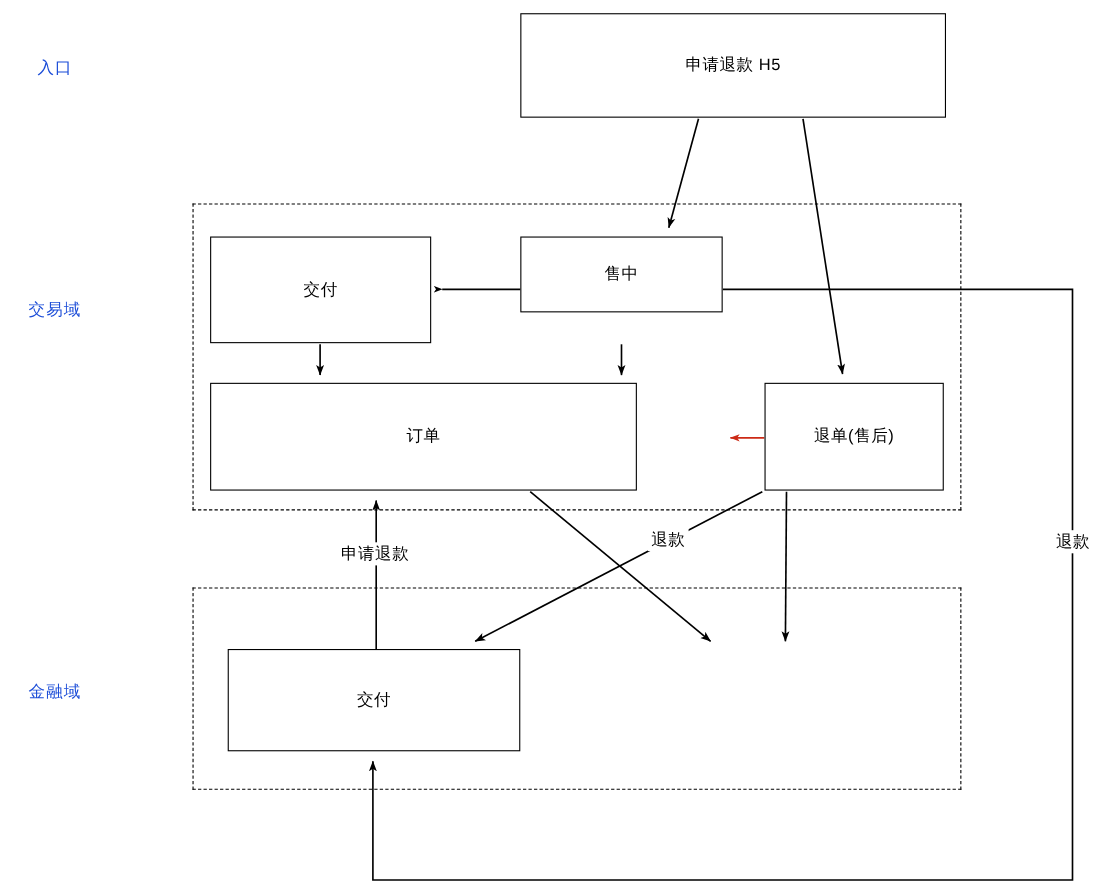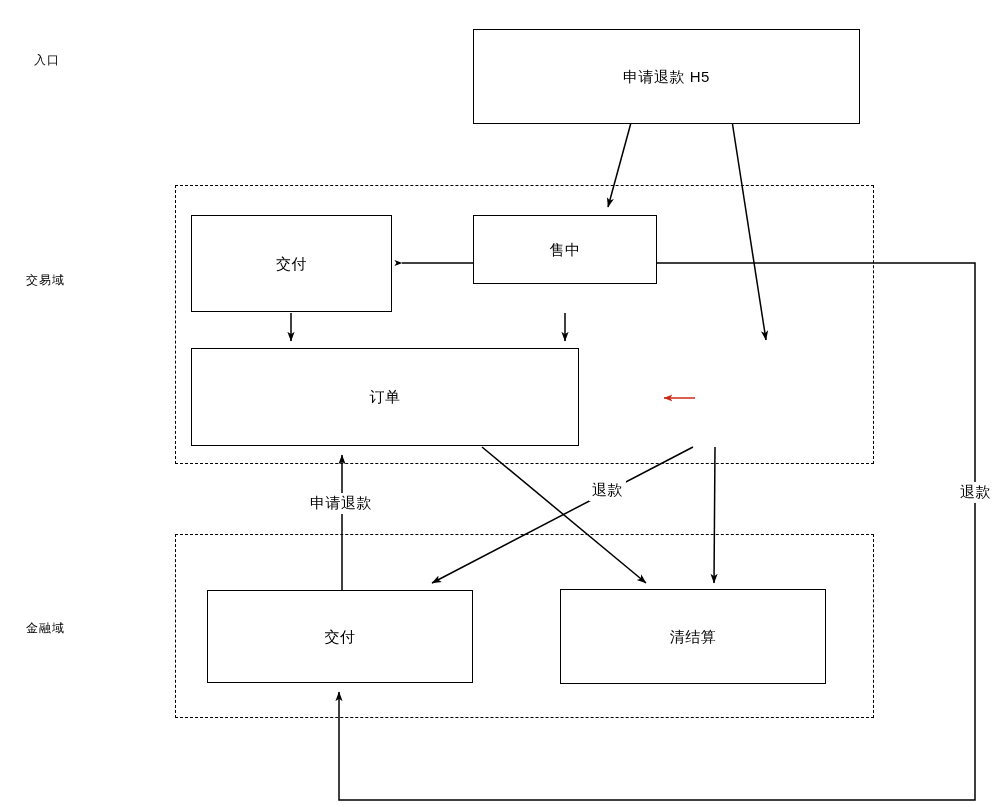--- a/index.html
+++ b/index.html
@@ -38,23 +38,23 @@
   }
   .zone{
     position:absolute;
     box-sizing:border-box;
     border:1.4px dashed #000000;
     background:transparent;
     z-index:1;
   }
   .swimlabel{
     position:absolute;
-    font-size:12px;
+    font-size:15px;
     letter-spacing:1px;
-    color:#000000;
+    color:#1d4ed8;
     white-space:nowrap;
     z-index:4;
   }
   .edgelabel{
     position:absolute;
     font-size:15px;
     letter-spacing:.5px;
     color:#000;
     background:#ffffff;
     padding:1px 3px;
@@ -109,30 +109,30 @@
     </g>
   </svg>
 
   <div class="zone" style="left:175px;top:185px;width:699px;height:279px;"></div>
   <div class="zone" style="left:175px;top:534px;width:699px;height:184px;"></div>
 
   <div class="swimlabel" style="left:34px;top:52px;">入口</div>
   <div class="swimlabel" style="left:26px;top:272px;">交易域</div>
   <div class="swimlabel" style="left:26px;top:620px;">金融域</div>
 
-  <div class="node" style="left:473px;top:12px;width:387px;height:95px;margin-top:17px;">申请退款 H5</div>
+  <div class="node" style="left:473px;top:12px;width:387px;height:95px;">申请退款 H5</div>
 
   <div class="node" style="left:191px;top:215px;width:201px;height:97px;">交付</div>
 
   <div class="node" style="left:473px;top:215px;width:184px;height:69px;">售中</div>
 
   <div class="node" style="left:191px;top:348px;width:388px;height:98px;">订单</div>
 
+  <div class="node" style="left:695px;top:348px;width:163px;height:98px;">退单(售后)</div>
 
   <div class="node" style="left:207px;top:590px;width:266px;height:93px;">交付</div>
 
-  <div class="node" style="left:560px;top:589px;width:266px;height:95px;">清结算</div>
 
   <div class="edgelabel" style="left:307px;top:493px;">申请退款</div>
   <div class="edgelabel" style="left:589px;top:480px;">退款</div>
   <div class="edgelabel" style="left:957px;top:482px;">退款</div>
 
 </div>
 
 </body></html>

